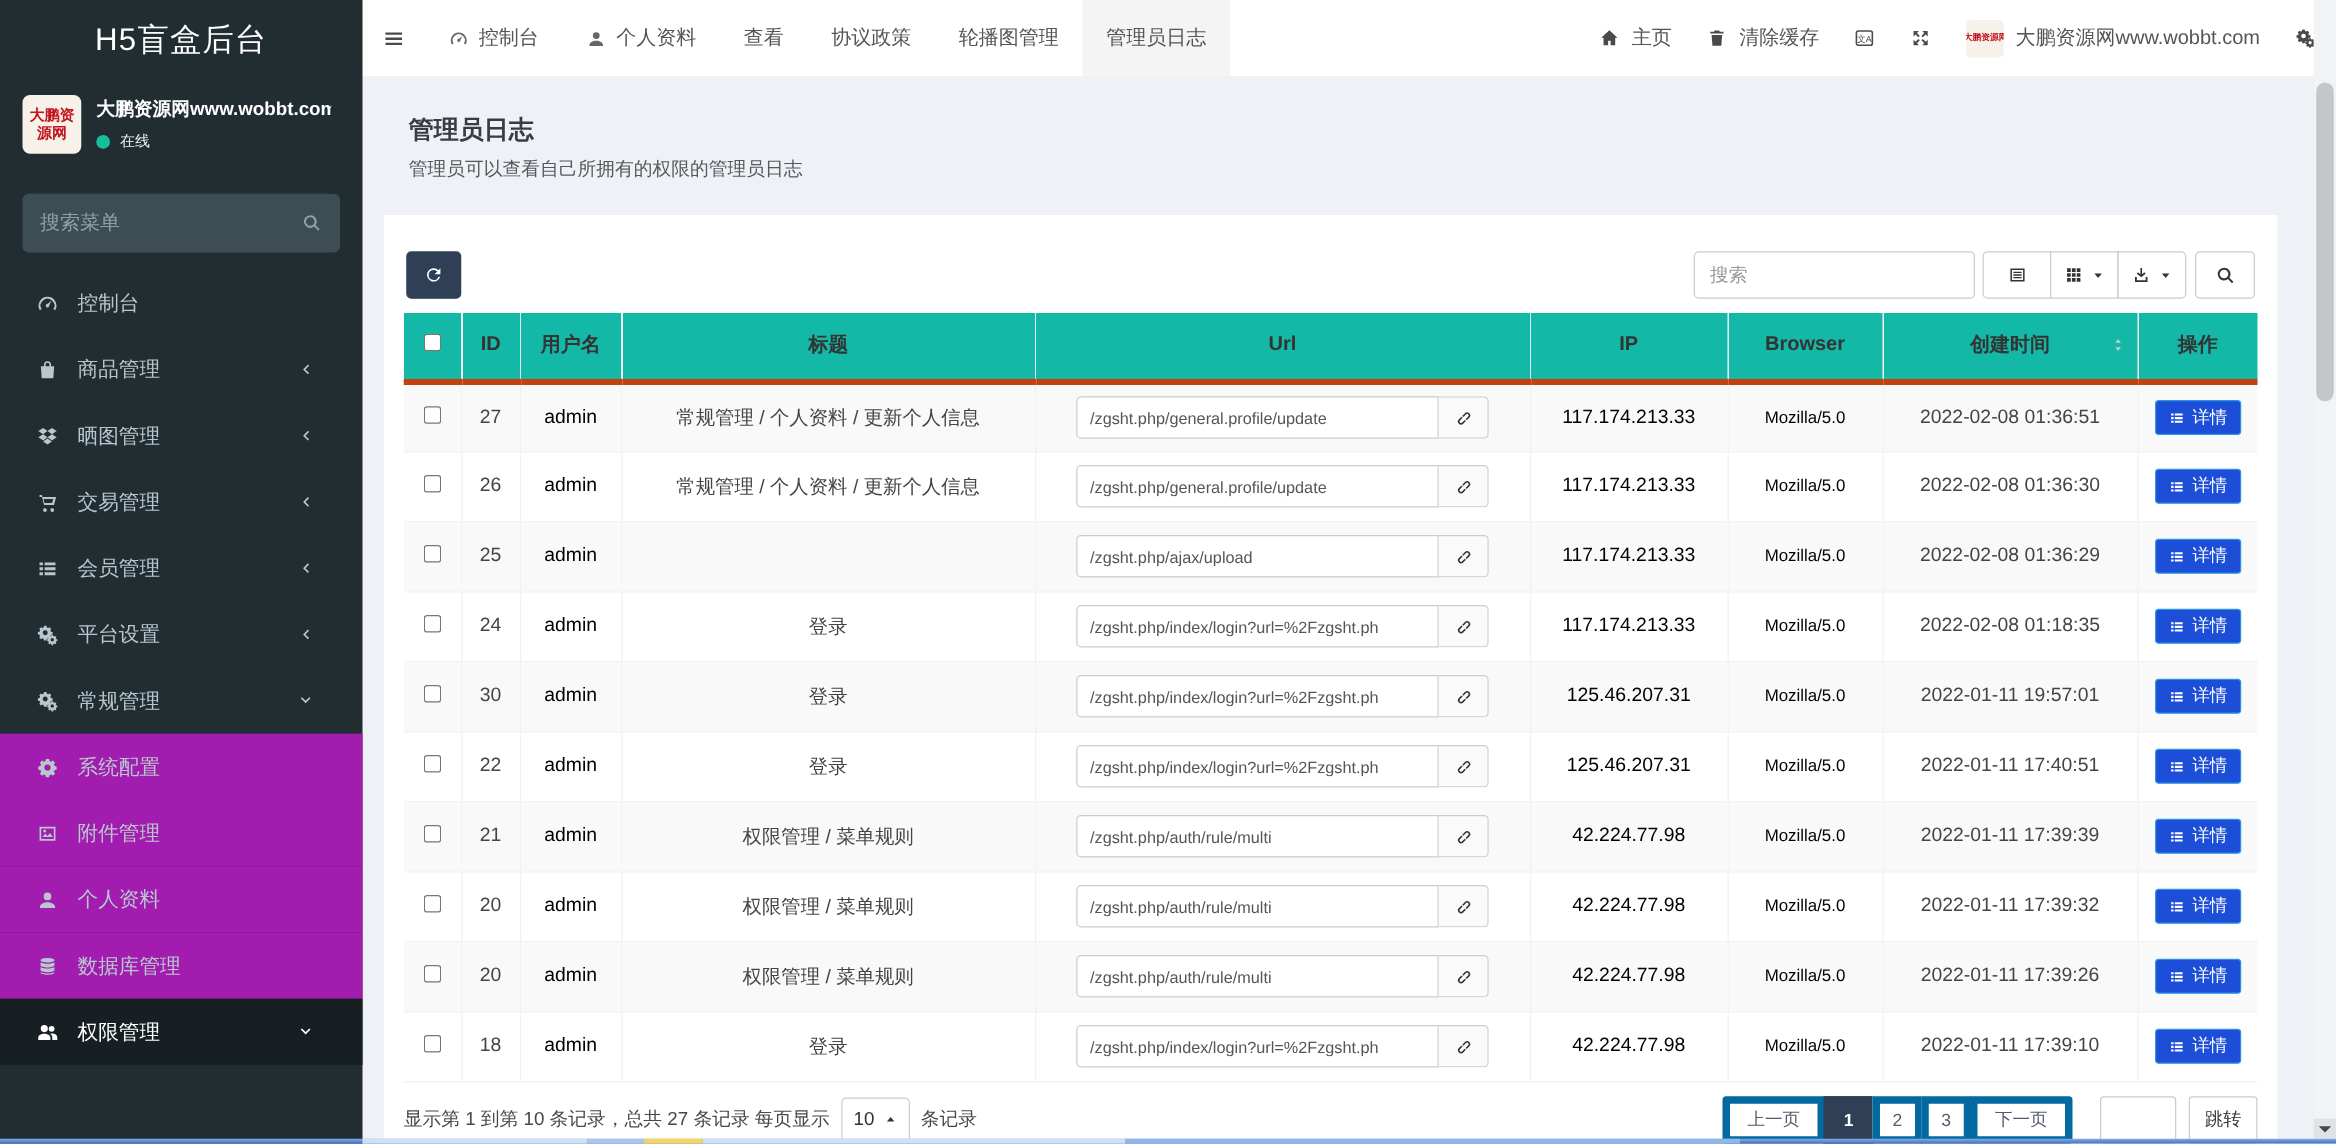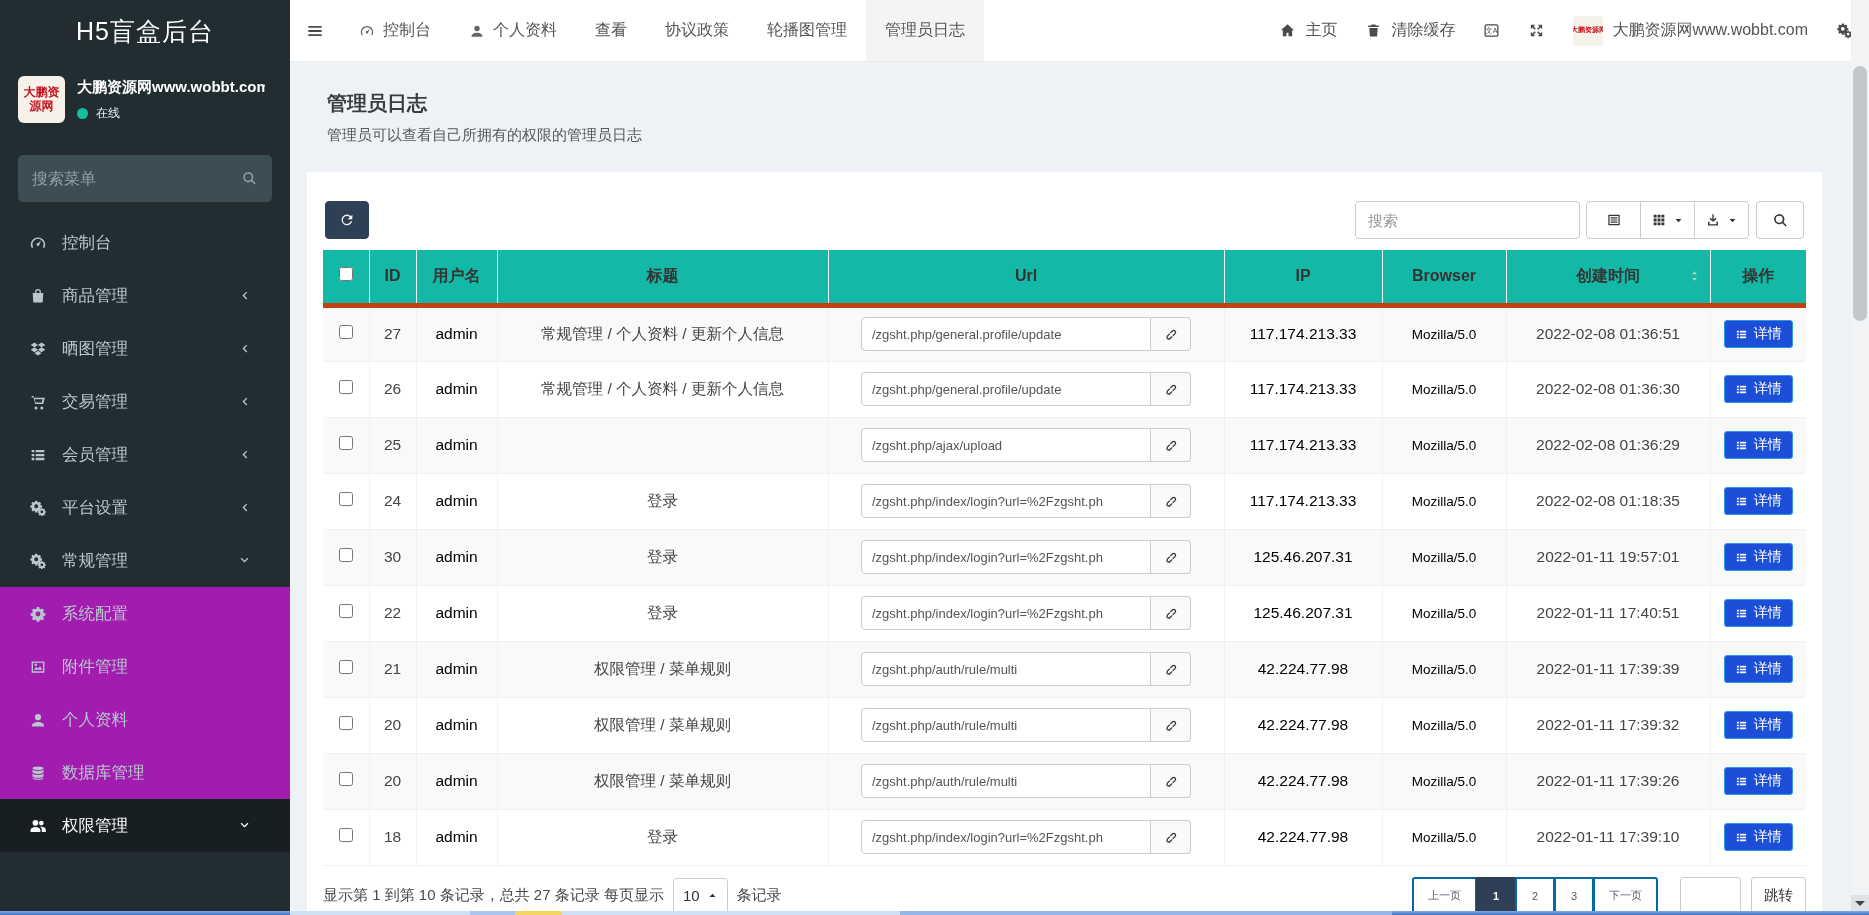--- a/index.html
+++ b/index.html
@@ -93,21 +93,21 @@
                 border-radius:3px; color:#fff; font-size:14px; cursor:pointer; }
   .detail-btn svg { width:13px; height:13px; }
 
   .pager-bar { display:flex; align-items:center; justify-content:space-between; padding:0 16px; margin-top:11px; }
   .pager-info { display:flex; align-items:center; gap:9px; font-size:15px; color:#48494b; }
   .pagesize-btn { height:36px; min-width:54px; border:1px solid #ccc; border-radius:4px; background:#fff; color:#333; font-size:15px;
                   display:inline-flex; align-items:center; justify-content:center; gap:7px; cursor:pointer; padding:0 9px; }
   .pagesize-btn .caret svg { width:11px; height:11px; }
   .pager-right { display:flex; align-items:center; }
   .pages { display:flex; }
-  .page-btn { height:38px; min-width:40px; padding:0 14px; background:#fff; border:2px solid #0369a1; margin-left:-1px; font-size:11px; color:#515a6e;
+  .page-btn { height:38px; min-width:40px; padding:0 14px; background:#fff; border:6px solid #0369a1; margin-left:-1px; font-size:14px; color:#515a6e;
               display:flex; align-items:center; justify-content:center; cursor:pointer; }
   .page-btn:first-child { border-radius:3px 0 0 3px; margin-left:0; }
   .page-btn:last-child { border-radius:0 3px 3px 0; }
   .page-btn.num { padding:0; }
   .page-btn.active { background:#2f4056; border-color:#2f4056; color:#fff; font-weight:bold; }
   .jump-input { width:61px; height:38px; border:1px solid #ccc; border-radius:3px; margin-left:22px; outline:0; padding:0 8px; font-size:14px; }
   .jump-btn { height:38px; padding:0 12px; margin-left:10px; background:#fff; border:1px solid #ccc; border-radius:3px; font-size:14.5px; color:#333; cursor:pointer; }
 
   
   .scrollbar { position:absolute; right:0; top:0; width:18px; height:915px; background:#f1f3f4; z-index:4; }

